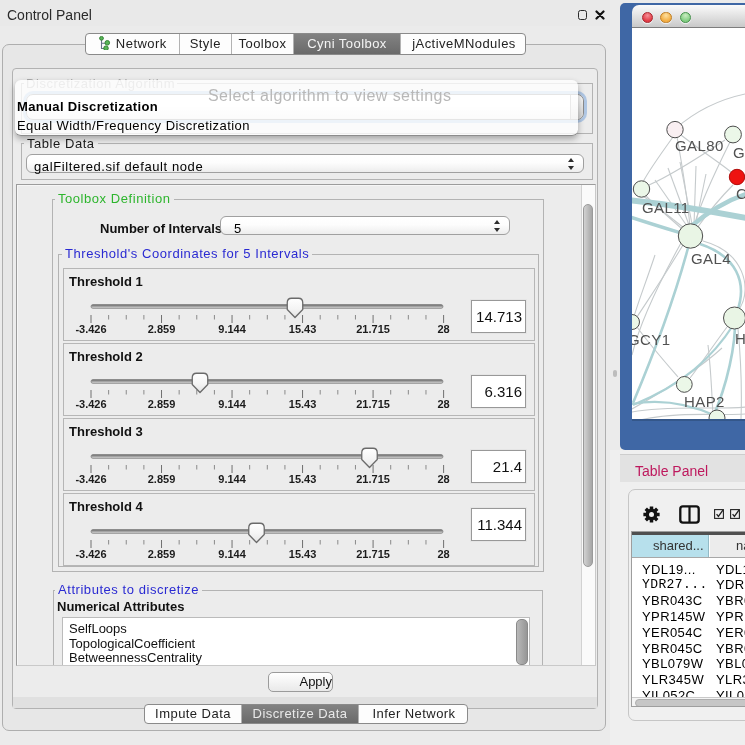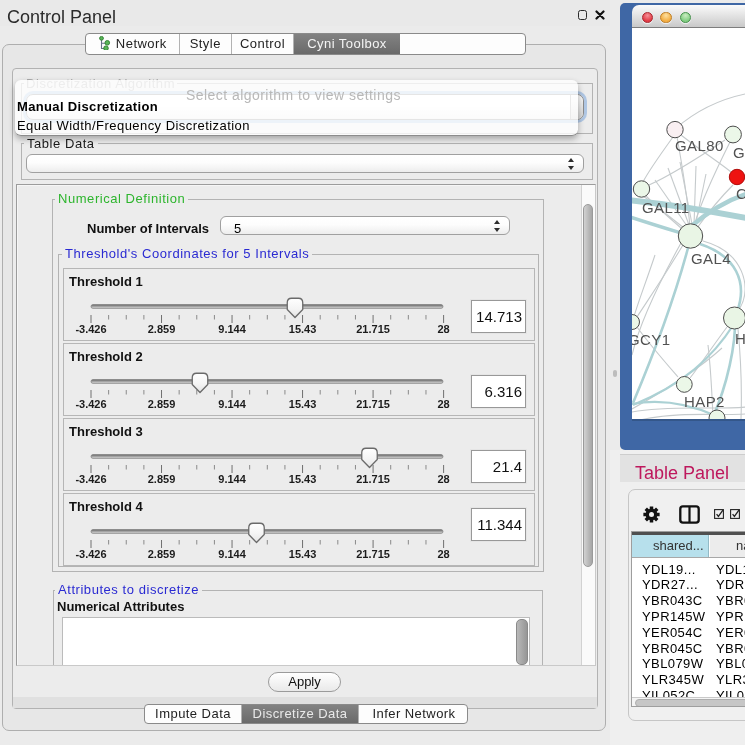--- a/index.html
+++ b/index.html
@@ -1,18 +1,18 @@
 <!DOCTYPE html>
 <html><head><meta charset="utf-8">
 <style>
 *{margin:0;padding:0;box-sizing:border-box;}
 html,body{width:745px;height:745px;overflow:hidden;background:#ebebeb;-webkit-font-smoothing:antialiased;
   font-family:"Liberation Sans",sans-serif;}
 .abs{position:absolute;}
-.t13{font-size:18px;color:#1a1a1a;}
+.t13{font-size:14px;color:#1a1a1a;}
 .tbox{position:absolute;left:63px;width:472px;height:73px;border:1px solid #b6b6b6;}
 .blab{position:absolute;font-size:13px;font-weight:bold;color:#111;}
 .vfield{position:absolute;left:471px;width:55px;height:33px;background:#fff;border:1px solid #989898;box-shadow:0 0 0 1px #e5e5e5;text-decoration:underline;}
 .vfield span{position:absolute;right:3px;top:7px;font-size:15px;color:#111;}
 .gtitle{position:absolute;font-size:13px;background:#ececec;padding:0 3px;line-height:14px;letter-spacing:0.55px;}
 .combo{position:absolute;height:19px;border:1px solid #a0a0a0;border-radius:6px;
   background:linear-gradient(180deg,#ffffff 0%,#fdfdfd 45%,#ededed 100%);
   box-shadow:inset 0 1px 0 #fff;}
 .combo .ct{position:absolute;left:7px;top:4px;font-size:13px;color:#000;letter-spacing:0.6px;}
 .arrU{position:absolute;width:0;height:0;border-left:3.2px solid transparent;border-right:3.2px solid transparent;border-bottom:4.5px solid #2e2e2e;}
@@ -30,40 +30,42 @@
 <div class="abs" style="left:2px;top:44px;width:604px;height:687px;background:#e7e7e7;border:1px solid #aeaeae;border-radius:7px;"></div>
 <div class="abs" style="left:12px;top:68px;width:586px;height:641px;background:#ececec;border:1px solid #b2b2b2;border-radius:4px;"></div>
 <div class="abs" style="left:85px;top:33px;width:441px;height:22px;background:#fdfdfd;border:1px solid #8a8a8a;border-radius:4px;overflow:hidden;">
 <div class="seg" style="left:0px;width:92.5px;line-height:20px;"><svg style="vertical-align:-2px" width="14" height="14" viewBox="0 0 14 14">
         <path d="M3.5,2.5 L3.5,12.5 L7.5,12.5 M3.5,7.3 L8.5,7.3" fill="none" stroke="#667086" stroke-width="1.1"></path>
         <circle cx="3.5" cy="2.3" r="1.9" fill="#58b558" stroke="#2e7d2e" stroke-width="0.9"></circle>
         <circle cx="9.3" cy="6.8" r="2.3" fill="#58b558" stroke="#2e7d2e" stroke-width="0.9"></circle>
         <circle cx="8" cy="12.2" r="2.3" fill="#58b558" stroke="#2e7d2e" stroke-width="0.9"></circle>
       </svg> Network</div>
 <div class="seg" style="left:92.5px;width:52.5px;line-height:20px;border-left:1px solid #b2b2b2;">Style</div>
-<div class="seg" style="left:145px;width:62px;line-height:20px;border-left:1px solid #b2b2b2;">Control</div>
+<div class="seg" style="left:145px;width:62px;line-height:20px;border-left:1px solid #b2b2b2;">Toolbox</div>
 <div class="seg" style="left:207px;width:107px;line-height:20px;background:linear-gradient(180deg,#828282,#6a6a6a);color:#f4f4f4;border-left:1px solid #b2b2b2;">Cyni Toolbox</div>
+<div class="seg" style="left:314px;width:127px;line-height:20px;border-left:1px solid #b2b2b2;">jActiveMNodules</div>
 </div>
 <div class="abs" style="left:21px;top:83px;width:572px;height:51px;border:1px solid #b3b3b3;"></div>
 <div class="abs" style="left:24px;top:76px;font-size:13px;color:#ababab;background:#ececec;padding:0 2px;letter-spacing:0.55px;">Discretization Algorithm</div>
 <div class="combo" style="left:26px;top:94px;width:558px;height:26px;border-radius:7px;border-color:#8a8a8a;box-shadow:0 0 0 3px rgba(125,168,220,0.55);">
     <div style="position:absolute;right:0;top:0;width:13px;height:24px;border-radius:0 7px 7px 0;background:linear-gradient(180deg,#fbfbfb,#cfcfcf);border-left:1px solid #9f9f9f;"></div>
   </div>
 <div class="abs" style="left:21px;top:143px;width:572px;height:37px;border:1px solid #b3b3b3;"></div>
 <div class="gtitle" style="left:24px;top:137px;color:#1a1a1a;">Table Data</div>
 <div class="combo" style="left:26px;top:154px;width:558px;">
+    <span class="ct">galFiltered.sif default node</span>
     <div class="arrU" style="right:9px;top:3px;"></div>
     <div class="arrD" style="right:9px;top:11px;"></div>
   </div>
 <div class="abs" style="left:16px;top:184px;width:580px;height:482px;background:#ececec;border:1px solid #9c9c9c;border-right-color:#c9c9c9;border-bottom-color:#c9c9c9;box-shadow:inset 1px 1px 0 #f6f6f6;"></div>
 <div class="abs" style="left:581px;top:185px;width:14px;height:480px;background:#fafafa;border-left:1px solid #d2d2d2;"></div>
 <div class="abs" style="left:582.5px;top:204px;width:10px;height:363px;background:linear-gradient(90deg,#d2d2d2,#a6a6a6);border:1px solid #9a9a9a;border-radius:5px;"></div>
 <div class="abs" style="left:52px;top:199px;width:492px;height:373px;border:1px solid #b3b3b3;"></div>
-<div class="gtitle" style="left:55px;top:192px;color:#2db52d;">Numerical Definition</div>
-<div class="blab" style="left:87px;top:220.5px;">Number of Intervals</div>
+<div class="gtitle" style="left:55px;top:192px;color:#2db52d;">Toolbox Definition</div>
+<div class="blab" style="left:100px;top:220.5px;">Number of Intervals</div>
 <div class="combo" style="left:220px;top:216px;width:290px;">
     <span class="ct" style="left:13px;">5</span>
     <div class="arrU" style="right:9px;top:3px;"></div>
     <div class="arrD" style="right:9px;top:11px;"></div>
   </div>
 <div class="abs" style="left:58px;top:254px;width:481px;height:313px;border:1px solid #b3b3b3;"></div>
 <div class="gtitle" style="left:62px;top:247px;color:#2a2ad2;">Threshold's Coordinates for 5 Intervals</div>
 <svg width="0" height="0" style="position:absolute">
     <defs>
       <linearGradient id="trk" x1="0" y1="0" x2="0" y2="1">
@@ -219,23 +221,24 @@
     <text x="380.60" y="64.5" text-anchor="middle" font-family="Liberation Sans" font-size="11" font-weight="bold" fill="#1c1c1c">28</text>
     <path d="M 185.75,34.75 Q 185.75,30.25 190.0,30.25 L 197.0,30.25 Q 201.25,30.25 201.25,34.75 L 201.25,41.5 L 193.5,49.5 L 185.75,41.5 Z" fill="url(#thm)" stroke="#6a6a6a" stroke-width="1.3" stroke-linejoin="round"></path>
   </svg>
 <div class="vfield" style="top:508px">
     <span>11.344</span>
   </div>
 <div class="abs" style="left:53px;top:590px;width:490px;height:75px;border:1px solid #b3b3b3;border-bottom:none;"></div>
 <div class="gtitle" style="left:55px;top:583px;color:#2a2ad2;">Attributes to discretize</div>
 <div class="blab" style="left:57px;top:599px;">Numerical Attributes</div>
 <div class="abs" style="left:62px;top:617px;width:468px;height:48px;background:#fff;border:1px solid #bbb;border-bottom:none;overflow:hidden;">
+    <div style="position:absolute;left:6px;top:4px;font-size:13px;color:#111;line-height:14.6px;">SelfLoops<br>TopologicalCoefficient<br>BetweennessCentrality</div>
     <div style="position:absolute;right:1px;top:1px;width:12px;height:46px;background:linear-gradient(90deg,#b9b9b9,#969696);border:1px solid #8a8a8a;border-radius:5px;"></div>
   </div>
-<div class="abs" style="left:268px;top:672px;width:73px;height:20px;background:linear-gradient(180deg,#ffffff,#e9e9e9);border:1px solid #9b9b9b;border-radius:10px;text-align:center;line-height:18px;font-size:13px;color:#111;">Apply</div>
+<div class="abs" style="left:268px;top:672px;width:65px;height:20px;background:linear-gradient(180deg,#ffffff,#e9e9e9);border:1px solid #9b9b9b;border-radius:5px;text-align:right;line-height:18px;font-size:13px;color:#111;">Apply</div>
 <div class="abs" style="left:13px;top:697px;width:584px;height:11px;background:#e0e0e0;"></div>
 <div class="abs" style="left:144px;top:704px;width:324px;height:20px;background:#fdfdfd;border:1px solid #8a8a8a;border-radius:4px;overflow:hidden;">
 <div class="seg" style="left:0px;width:96px;line-height:18px;">Impute Data</div>
 <div class="seg" style="left:96px;width:117px;line-height:18px;background:linear-gradient(180deg,#828282,#6a6a6a);color:#e9e9e9;border-left:1px solid #b2b2b2;">Discretize Data</div>
 <div class="seg" style="left:213px;width:111px;line-height:18px;border-left:1px solid #b2b2b2;">Infer Network</div>
 </div>
 <div class="abs" style="left:612.5px;top:370px;width:4px;height:7px;border-radius:2px;background:#bdbdbd;"></div>
 <div class="abs" style="left:620px;top:3px;width:125px;height:447px;background:#3f67a5;border-radius:5px 0 0 5px;"></div>
 <div class="abs" style="left:632px;top:5px;width:113px;height:23px;border-radius:7px 0 0 0;background:linear-gradient(180deg,#fbfbfb,#c9c9c9);border-bottom:1px solid #7d7d7d;"></div>
 <div class="abs" style="left:641.7px;top:11.5px;width:11.4px;height:11.4px;border-radius:50%;background:radial-gradient(circle at 50% 28%,#f59098 0%,#e23b45 68%);border:1px solid #a8262e;box-shadow:0 1px 1px rgba(255,255,255,0.7);"></div>
@@ -324,34 +327,34 @@
     <rect x="0.6" y="0.6" width="8.8" height="8.8" fill="none" stroke="#222" stroke-width="1.1"></rect>
     <path d="M2.6,5.2 L4.4,7.4 L8.9,1.2" fill="none" stroke="#222" stroke-width="1.3"></path>
   </svg>
 <div class="abs" style="left:631px;top:531px;width:128px;height:176px;border:1px solid #9e9e9e;border-right:none;background:#fff;overflow:hidden;">
 <div style="position:absolute;left:0;top:0;width:114px;height:3px;background:#4f4f4f;"></div>
 <div style="position:absolute;left:0;top:3px;width:77px;height:22px;background:#b7e0ec;border-right:1px solid #93bac6;font-size:13px;color:#333;line-height:22px;padding-left:21px;">shared...</div>
 <div style="position:absolute;left:78px;top:3px;width:40px;height:22px;background:#ececec;font-size:13px;color:#333;line-height:22px;padding-left:26px;">na</div>
 <div style="position:absolute;left:0;top:25px;width:114px;height:1px;background:#a8a8a8;"></div>
 <div style="position:absolute;left:10px;top:29.5px;width:104px;height:15.8px;font-size:13px;color:#000;line-height:15.8px;white-space:nowrap;letter-spacing:0.4px;">YDL19...</div>
 <div style="position:absolute;left:84px;top:29.5px;font-size:13px;color:#000;line-height:15.8px;white-space:nowrap;letter-spacing:0.4px;">YDL19</div>
-<div style="position:absolute;left:10px;top:45.3px;width:104px;height:15.8px;font-size:13px;color:#000;line-height:15.8px;white-space:nowrap;letter-spacing:0.4px;">YDR27...</div>
+<div style="position:absolute;left:10px;top:45.3px;width:104px;height:15.8px;font-size:13px;color:#000;line-height:15.8px;white-space:nowrap;letter-spacing:0.4px;font-family:Liberation Mono, monospace;">YDR27...</div>
 <div style="position:absolute;left:84px;top:45.3px;font-size:13px;color:#000;line-height:15.8px;white-space:nowrap;letter-spacing:0.4px;">YDR27</div>
 <div style="position:absolute;left:10px;top:61.1px;width:104px;height:15.8px;font-size:13px;color:#000;line-height:15.8px;white-space:nowrap;letter-spacing:0.4px;">YBR043C</div>
 <div style="position:absolute;left:84px;top:61.1px;font-size:13px;color:#000;line-height:15.8px;white-space:nowrap;letter-spacing:0.4px;">YBR04</div>
 <div style="position:absolute;left:10px;top:76.9px;width:104px;height:15.8px;font-size:13px;color:#000;line-height:15.8px;white-space:nowrap;letter-spacing:0.4px;">YPR145W</div>
 <div style="position:absolute;left:84px;top:76.9px;font-size:13px;color:#000;line-height:15.8px;white-space:nowrap;letter-spacing:0.4px;">YPR14</div>
 <div style="position:absolute;left:10px;top:92.7px;width:104px;height:15.8px;font-size:13px;color:#000;line-height:15.8px;white-space:nowrap;letter-spacing:0.4px;">YER054C</div>
 <div style="position:absolute;left:84px;top:92.7px;font-size:13px;color:#000;line-height:15.8px;white-space:nowrap;letter-spacing:0.4px;">YER05</div>
 <div style="position:absolute;left:10px;top:108.5px;width:104px;height:15.8px;font-size:13px;color:#000;line-height:15.8px;white-space:nowrap;letter-spacing:0.4px;">YBR045C</div>
 <div style="position:absolute;left:84px;top:108.5px;font-size:13px;color:#000;line-height:15.8px;white-space:nowrap;letter-spacing:0.4px;">YBR04</div>
 <div style="position:absolute;left:10px;top:124.3px;width:104px;height:15.8px;font-size:13px;color:#000;line-height:15.8px;white-space:nowrap;letter-spacing:0.4px;">YBL079W</div>
 <div style="position:absolute;left:84px;top:124.3px;font-size:13px;color:#000;line-height:15.8px;white-space:nowrap;letter-spacing:0.4px;">YBL07</div>
 <div style="position:absolute;left:10px;top:140.1px;width:104px;height:15.8px;font-size:13px;color:#000;line-height:15.8px;white-space:nowrap;letter-spacing:0.4px;">YLR345W</div>
 <div style="position:absolute;left:84px;top:140.1px;font-size:13px;color:#000;line-height:15.8px;white-space:nowrap;letter-spacing:0.4px;">YLR34</div>
 <div style="position:absolute;left:10px;top:155.9px;width:104px;height:15.8px;font-size:13px;color:#000;line-height:15.8px;white-space:nowrap;letter-spacing:0.4px;">YIL052C</div>
 <div style="position:absolute;left:84px;top:155.9px;font-size:13px;color:#000;line-height:15.8px;white-space:nowrap;letter-spacing:0.4px;">YIL05</div>
 <div style="position:absolute;left:0;top:165px;width:114px;height:11px;background:#f4f4f4;border-top:1px solid #c9c9c9;"></div>
 <div style="position:absolute;left:3px;top:166.5px;width:120px;height:8px;background:#c6c6c6;border:1px solid #aeaeae;border-radius:4px;"></div>
 </div>
 <div class="abs" style="left:15px;top:80px;width:563px;height:56px;background:rgba(255,255,255,0.78);border-radius:6px;border-bottom:1px solid rgba(120,120,120,0.85);box-shadow:0 3px 6px rgba(0,0,0,0.3);"></div>
-<div class="abs" style="left:186px;top:87px;font-size:14px;color:#b8b8b8;letter-spacing:0.45px;">Select algorithm to view settings</div>
+<div class="abs" style="left:208px;top:87px;font-size:16px;color:#b8b8b8;letter-spacing:0.45px;">Select algorithm to view settings</div>
 <div class="abs" style="left:17px;top:99px;font-size:13px;font-weight:bold;color:#000;letter-spacing:0.35px;">Manual Discretization</div>
 <div class="abs" style="left:17px;top:117.5px;font-size:13px;color:#000;letter-spacing:0.45px;">Equal Width/Frequency Discretization</div>
 </body></html>

